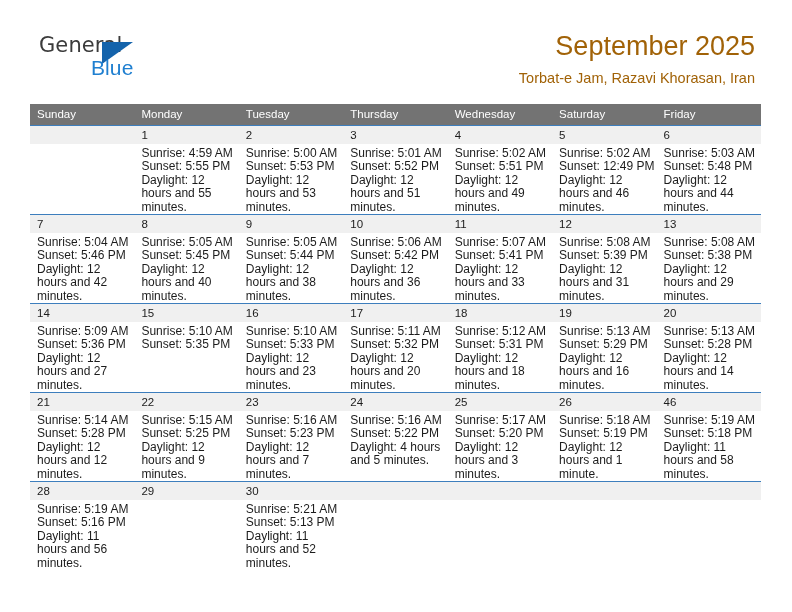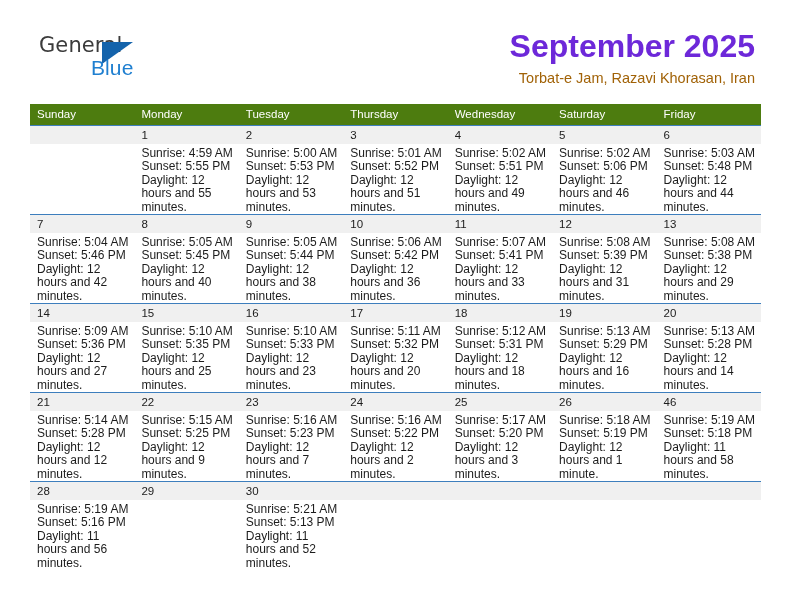--- a/index.html
+++ b/index.html
@@ -67,23 +67,23 @@
     border-bottom: 22px solid transparent;
   }
 
   .title-block {
     position: absolute;
     right: 37px;
     top: 30px;
     text-align: right;
   }
   .month-title {
-    font-size: 32px;
-    color: #6d28d9;
-    font-weight: 700;
+    font-size: 27px;
+    color: #a16207;
+    font-weight: 400;
     line-height: 32px;
     white-space: nowrap;
   }
   .location {
     font-size: 14.5px;
     color: #a16207;
     font-weight: 400;
     line-height: 20px;
     margin-top: 6px;
     white-space: nowrap;
@@ -91,21 +91,21 @@
 
   
   .calendar {
     position: absolute;
     left: 30px;
     top: 104px;
     width: 731px;
   }
   .weekday-row {
     display: flex;
-    background: #4d7c0f;
+    background: #737373;
     height: 21px;
   }
   .weekday {
     flex: 1 1 0;
     color: #ffffff;
     font-size: 11.5px;
     line-height: 21px;
     padding-left: 7px;
     box-sizing: border-box;
     white-space: nowrap;
@@ -234,21 +234,21 @@
             <div>Sunset: 5:51 PM</div>
             <div class="daylight">Daylight: 12 hours and 49 minutes.</div>
           </div>
         </div>
         <div class="day-cell">
           <div class="daynum-band">
               <span class="daynum">5</span>
             </div>
           <div class="day-info">
             <div>Sunrise: 5:02 AM</div>
-            <div>Sunset: 5:06 PM</div>
+            <div>Sunset: 12:49 PM</div>
             <div class="daylight">Daylight: 12 hours and 46 minutes.</div>
           </div>
         </div>
         <div class="day-cell">
           <div class="daynum-band">
               <span class="daynum">6</span>
             </div>
           <div class="day-info">
             <div>Sunrise: 5:03 AM</div>
             <div>Sunset: 5:48 PM</div>
@@ -345,21 +345,20 @@
             <div class="daylight">Daylight: 12 hours and 27 minutes.</div>
           </div>
         </div>
         <div class="day-cell">
           <div class="daynum-band">
               <span class="daynum">15</span>
             </div>
           <div class="day-info">
             <div>Sunrise: 5:10 AM</div>
             <div>Sunset: 5:35 PM</div>
-            <div class="daylight">Daylight: 12 hours and 25 minutes.</div>
           </div>
         </div>
         <div class="day-cell">
           <div class="daynum-band">
               <span class="daynum">16</span>
             </div>
           <div class="day-info">
             <div>Sunrise: 5:10 AM</div>
             <div>Sunset: 5:33 PM</div>
             <div class="daylight">Daylight: 12 hours and 23 minutes.</div>
@@ -440,21 +439,21 @@
             <div class="daylight">Daylight: 12 hours and 7 minutes.</div>
           </div>
         </div>
         <div class="day-cell">
           <div class="daynum-band">
               <span class="daynum">24</span>
             </div>
           <div class="day-info">
             <div>Sunrise: 5:16 AM</div>
             <div>Sunset: 5:22 PM</div>
-            <div class="daylight">Daylight: 12 hours and 2 minutes.</div>
+            <div class="daylight">Daylight: 4 hours and 5 minutes.</div>
           </div>
         </div>
         <div class="day-cell">
           <div class="daynum-band">
               <span class="daynum">25</span>
             </div>
           <div class="day-info">
             <div>Sunrise: 5:17 AM</div>
             <div>Sunset: 5:20 PM</div>
             <div class="daylight">Daylight: 12 hours and 3 minutes.</div>

